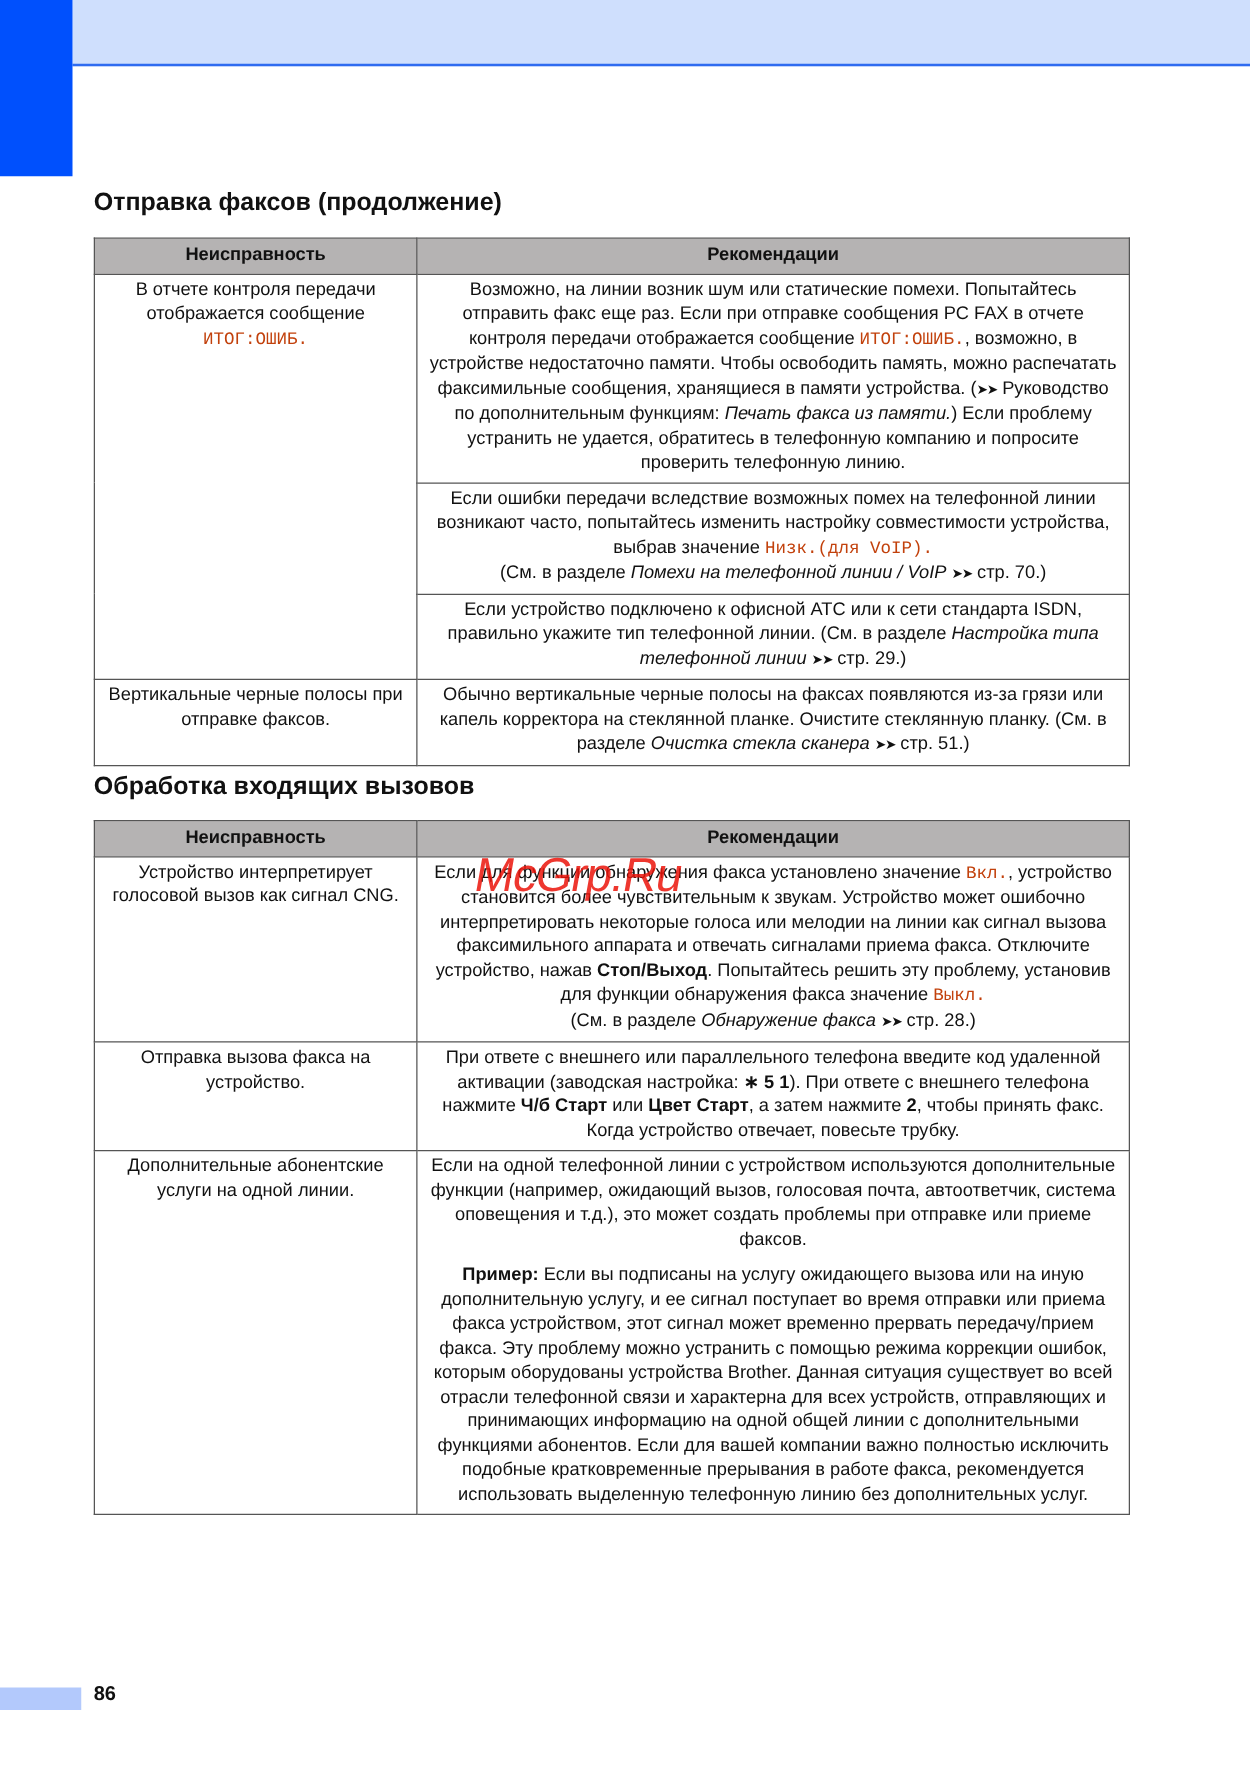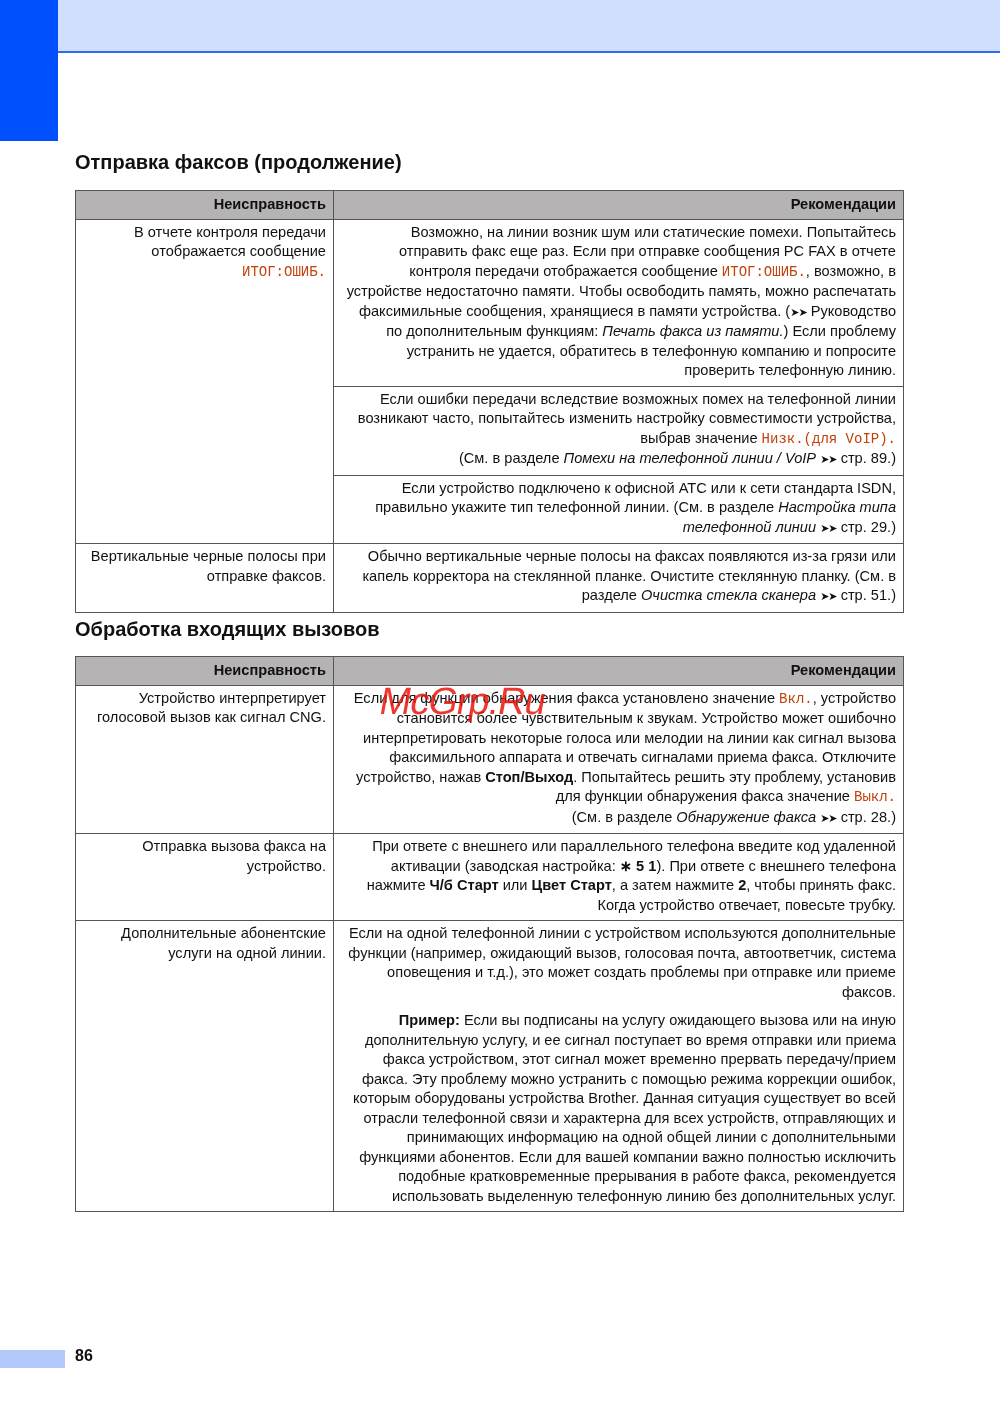--- a/index.html
+++ b/index.html
@@ -18,21 +18,21 @@
     }
     .section-title {
       position: absolute; left: 75px; font-size: 20px; font-weight: bold; margin: 0;
       color: #111;
     }
     table.trouble {
       position: absolute; left: 75px; width: 829px;
       border-collapse: collapse; font-size: 14.6px; line-height: 19.5px;
     }
     table.trouble th, table.trouble td {
-      border: 1.5px solid #555; vertical-align: top; text-align: right;
+      border: 1.5px solid #555; vertical-align: top; text-align: center;
       padding: 4px 7px 4px 7px;
     }
     table.trouble th {
       background: #b5b3b3; font-weight: bold; font-size: 14.6px;
       padding-top: 4px; padding-bottom: 4px;
     }
     table.trouble td { padding-top: 3px; padding-bottom: 5px; }
     .col1 { width: 243px; }
     .mono { font-family: "Liberation Mono", monospace; color: #c2410c; font-size: 14px; }
     .arrows { font-size: 11px; letter-spacing: -1px; }
@@ -69,21 +69,21 @@
     <td rowspan="3">
       <span>В отчете контроля передачи отображается сообщение</span><br>
       <span class="mono">ИТОГ:ОШИБ.</span>
     </td>
     <td>
       <span>Возможно, на линии возник шум или статические помехи. Попытайтесь отправить факс еще раз. Если при отправке сообщения PC FAX в отчете контроля передачи отображается сообщение </span><span class="mono">ИТОГ:ОШИБ.</span><span>, возможно, в устройстве недостаточно памяти. Чтобы освободить память, можно распечатать факсимильные сообщения, хранящиеся в памяти устройства. (</span><span class="arrows">➤➤</span><span> Руководство по дополнительным функциям: </span><span class="ref">Печать факса из памяти.</span><span>) Если проблему устранить не удается, обратитесь в телефонную компанию и попросите проверить телефонную линию.</span>
     </td>
   </tr>
   <tr>
     <td>
-      <span>Если ошибки передачи вследствие возможных помех на телефонной линии возникают часто, попытайтесь изменить настройку совместимости устройства, выбрав значение </span><span class="mono">Низк.(для VoIP).</span><br><span> (См. в разделе </span><span class="ref">Помехи на телефонной линии / VoIP</span> <span class="arrows">➤➤</span><span> стр. 89.)</span>
+      <span>Если ошибки передачи вследствие возможных помех на телефонной линии возникают часто, попытайтесь изменить настройку совместимости устройства, выбрав значение </span><span class="mono">Низк.(для VoIP).</span><br><span> (См. в разделе </span><span class="ref">Помехи на телефонной линии / VoIP</span> <span class="arrows">➤➤</span><span> стр. 70.)</span>
     </td>
   </tr>
   <tr>
     <td>
       <span>Если устройство подключено к офисной АТС или к сети стандарта ISDN, правильно укажите тип телефонной линии. (См. в разделе </span><span class="ref">Настройка типа телефонной линии</span> <span class="arrows">➤➤</span><span> стр. 29.)</span>
     </td>
   </tr>
   <tr>
     <td>Вертикальные черные полосы при отправке факсов.</td>
     <td>

